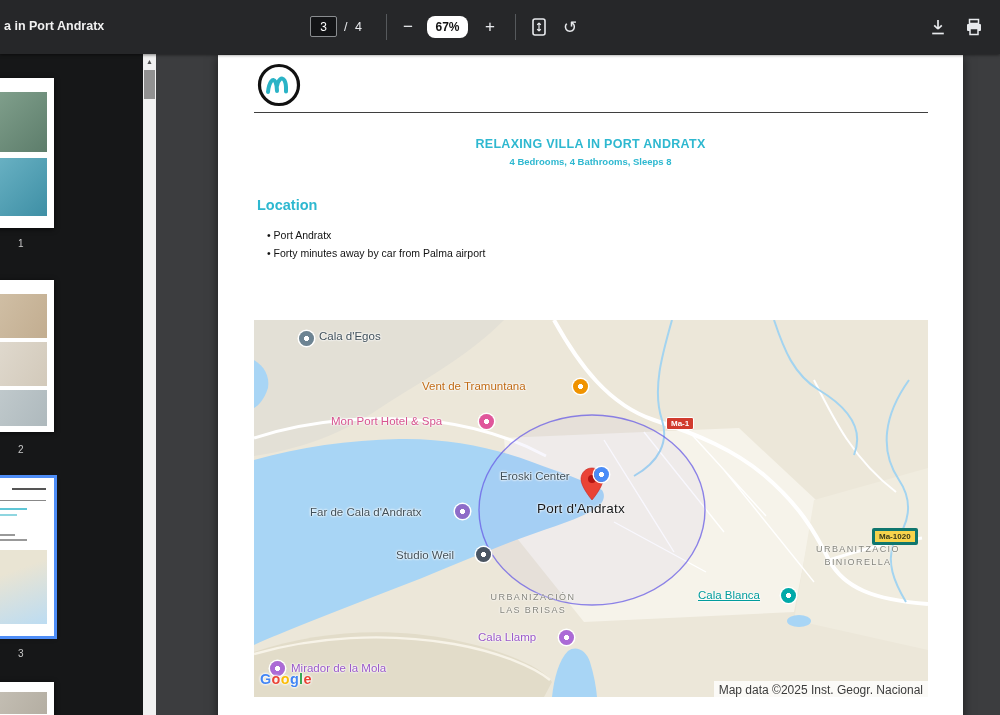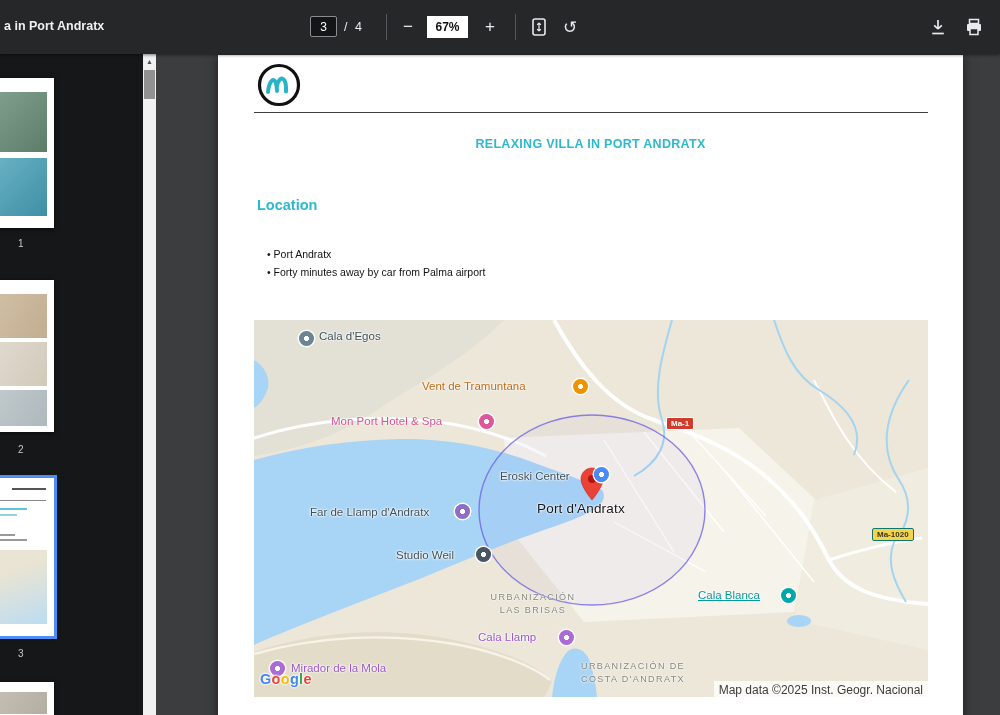--- a/index.html
+++ b/index.html
@@ -12,21 +12,21 @@
   .tb-title { position:absolute; left:4px; top:19px; color:#f1f1f1; font-size:12.5px; font-weight:700; white-space:nowrap; }
   .page-input { position:absolute; left:310px; top:16px; width:27px; height:21px; background:#141517;
                 border:1px solid #8a8d90; border-radius:2px; color:#fff; font-size:12px; text-align:center;
                 font-family:"Liberation Sans",sans-serif; }
   .page-sep { position:absolute; left:344px; top:20px; color:#e8eaed; font-size:12.5px; }
   .page-count { position:absolute; left:355px; top:20px; color:#e8eaed; font-size:12.5px; }
   .tb-div { position:absolute; top:14px; width:1px; height:26px; background:#56595c; }
   .tb-btn { position:absolute; width:26px; height:26px; top:14px; display:flex; align-items:center; justify-content:center;
             color:#e8eaed; background:transparent; border:none; border-radius:50%; font-size:17px; cursor:pointer;
             font-family:"Liberation Sans",sans-serif; }
-  .zoom-box { position:absolute; left:427px; top:16px; width:41px; height:22px; background:#ffffff; border-radius:0;
+  .zoom-box { position:absolute; left:427px; top:16px; width:41px; height:22px; background:#ffffff; border-radius:8px;
               color:#111; font-size:12px; font-weight:700; display:flex; align-items:center; justify-content:center; cursor:pointer; }
 
   
   .sidebar { position:absolute; left:0; top:54px; width:143px; height:661px; background:#161718; overflow:hidden; z-index:10; }
   .thumb { position:absolute; left:-57px; width:111px; background:#fff; box-shadow:0 1px 5px rgba(0,0,0,.65); cursor:pointer; }
   .thumb .ph { position:absolute; left:7px; right:7px; }
   .thumb.selected { outline:3px solid #4e8df6; }
   .thumb-num { position:absolute; left:18px; color:#c9c9c9; font-size:10px; }
   .mini-line { position:absolute; background:#b9b9b9; height:2px; }
 
@@ -41,41 +41,41 @@
   .page { position:absolute; left:62px; top:1px; width:745px; height:690px; background:#ffffff;
           box-shadow:0 2px 10px rgba(0,0,0,.55); }
 
   .logo { position:absolute; left:38px; top:7px; }
   .brand { position:absolute; right:36px; top:17px; font-size:17.5px; font-weight:700; color:#000; }
   .rule { position:absolute; left:36px; right:35px; top:57px; border-top:1.6px solid #3f3f3f; }
   .doc-title { position:absolute; left:0; right:0; top:82px; text-align:center; color:#2eb8d0; font-size:12.5px;
                font-weight:700; letter-spacing:.3px; }
   .doc-sub { position:absolute; left:0; right:0; top:101px; text-align:center; color:#2eb8d0; font-size:9.5px; font-weight:700; }
   .loc-head { position:absolute; left:39px; top:142px; color:#2eb8d0; font-size:14.5px; font-weight:700; }
-  .bullets { position:absolute; left:49px; top:193px; width:648px; list-style:none; }
+  .bullets { position:absolute; left:49px; top:174px; width:648px; list-style:none; }
   .bullets li { font-size:10.5px; color:#121212; line-height:13.5px; margin-bottom:4px; }
   .bullets li::before { content:"• "; }
 
   
   .map { position:absolute; left:36px; top:265px; width:674px; height:377px; background:#ece7d9; overflow:hidden; }
   .map svg.terrain { position:absolute; left:0; top:0; z-index:1; }
   .map-label, .poi, .zone, .badge, .glogo, .copyright { position:absolute; z-index:3; white-space:nowrap; }
   .poi-text { font-size:11.5px; text-shadow:0 0 2px #fff,0 0 2px #fff,0 0 3px #fff; }
   .t-dark { color:#40505a; } .t-food { color:#c06b15; } .t-hotel { color:#d6548f; }
   .t-teal { color:#019c9c;text-decoration:underline; } .t-purple { color:#9a58c9; }
   .pico { position:absolute; width:15px; height:15px; border-radius:50%; box-shadow:0 0 0 1.5px #fff;
           background:radial-gradient(circle,#fff 0 2.3px,var(--c) 2.4px); --c:#888; }
   .ic-egos{--c:#6d8493} .ic-food{--c:#f09300} .ic-hotel{--c:#e0569b} .ic-shop{--c:#4a8cf7}
   .ic-light{--c:#8e6cc8} .ic-studio{--c:#4a5562} .ic-teal{--c:#00a9a9} .ic-purple{--c:#ab6ad6}
   .place { font-size:13.5px; font-weight:500; color:#17181a; text-shadow:0 0 2px #fff,0 0 3px #fff; letter-spacing:.2px; }
   .zone { font-size:9px; letter-spacing:1.4px; color:#85857d; text-align:center; width:160px;
           text-shadow:0 0 2px #fff,0 0 3px #fff; line-height:13px; }
   .badge { font-size:8px; font-weight:700; padding:1px 4px; border-radius:2px; }
   .badge-red { background:#d13b2e; color:#fff; border:1px solid #fff; }
-  .badge-yellow { background:#f6d34c; color:#3a3a1a; border:1px solid #0f766e; }
+  .badge-yellow { background:#f6d34c; color:#3a3a1a; border:3px solid #0f766e; }
   .glogo { left:6px; top:351px; font-size:14.5px; font-weight:700; letter-spacing:.3px;
            text-shadow:0 0 2px #fff,0 0 3px #fff,0 0 3px #fff; }
   .copyright { right:0; top:361px; background:rgba(255,255,255,.78); color:#3c3c3c; font-size:12px; padding:2px 5px 9px; }
 </style>
 </head>
 <body>
 
 <header class="toolbar">
   <div class="tb-title">a in Port Andratx</div>
 
@@ -167,20 +167,21 @@
 
     <div class="logo">
       <svg width="46" height="46" viewBox="0 0 46 46">
         <circle cx="23" cy="23" r="19.5" fill="#fff" stroke="#111" stroke-width="3.2"></circle>
         <path d="M12 30 C13 20 17 15 19.5 20 C21 23.5 21 27 21 29 M21 24 C22 18 26 14 28.5 18.5 C30.5 22 30 27 30 29.5" fill="none" stroke="#2ab3c6" stroke-width="4" stroke-linecap="round"></path>
       </svg>
     </div>
     <div class="rule"></div>
 
     <div class="doc-title">RELAXING VILLA IN PORT ANDRATX</div>
+    <div class="doc-sub">4 Bedrooms, 4 Bathrooms, Sleeps 8</div>
     <div class="loc-head">Location</div>
 
     <ul class="bullets">
       <li>Port Andratx</li>
       <li>Forty minutes away by car from Palma airport</li>
     </ul>
 
     <div class="map">
       <svg class="terrain" width="674" height="377" viewBox="0 0 674 377">
         <rect width="674" height="377" fill="#ece7d9"></rect>
@@ -224,48 +225,48 @@
       <div class="poi" style="left:77px;top:95px">
         <span class="poi-text t-hotel" style="position:absolute;left:0;top:0">Mon Port Hotel &amp; Spa</span>
         <span class="pico ic-hotel" style="left:148px;top:-1px"></span>
       </div>
       <div class="poi" style="left:246px;top:150px">
         <span class="poi-text t-dark" style="position:absolute;left:0;top:0">Eroski Center</span>
         <span class="pico ic-shop" style="left:94px;top:-3px"></span>
       </div>
       <div class="place" style="position:absolute;left:283px;top:181px;z-index:3">Port d'Andratx</div>
       <div class="poi" style="left:56px;top:186px">
-        <span class="poi-text t-dark" style="position:absolute;left:0;top:0">Far de Llamp d'Andratx</span>
+        <span class="poi-text t-dark" style="position:absolute;left:0;top:0">Far de Cala d'Andratx</span>
         <span class="pico ic-light" style="left:145px;top:-2px"></span>
       </div>
       <div class="poi" style="left:142px;top:229px">
         <span class="poi-text t-dark" style="position:absolute;left:0;top:0">Studio Weil</span>
         <span class="pico ic-studio" style="left:80px;top:-2px"></span>
       </div>
       <div class="poi" style="left:444px;top:269px">
         <span class="poi-text t-teal" style="position:absolute;left:0;top:0">Cala Blanca</span>
         <span class="pico ic-teal" style="left:83px;top:-1px"></span>
       </div>
       <div class="poi" style="left:224px;top:311px">
         <span class="poi-text t-purple" style="position:absolute;left:0;top:0">Cala Llamp</span>
         <span class="pico ic-purple" style="left:81px;top:-1px"></span>
       </div>
       <div class="poi" style="left:16px;top:341px">
         <span class="pico ic-purple" style="left:0;top:0"></span>
         <span class="poi-text t-purple" style="position:absolute;left:21px;top:1px">Mirador de la Mola</span>
       </div>
 
+      <div class="zone" style="left:524px;top:223px">
+        <div>URBANITZACIÓ</div>
+        <div>BINIORELLA</div>
+      </div>
       <div class="zone" style="left:199px;top:271px">
         <div>URBANIZACIÓN</div>
         <div>LAS BRISAS</div>
       </div>
-      <div class="zone" style="left:299px;top:340px">
-        <div>URBANIZACIÓN DE</div>
-        <div>COSTA D'ANDRATX</div>
-      </div>
 
       <div class="badge badge-red" style="left:412px;top:97px">Ma-1</div>
       <div class="badge badge-yellow" style="left:618px;top:208px">Ma-1020</div>
 
       <div class="glogo">
         <span style="color: rgb(66, 133, 244);">G</span><span style="color: rgb(234, 67, 53);">o</span><span style="color: rgb(251, 188, 5);">o</span><span style="color: rgb(66, 133, 244);">g</span><span style="color: rgb(52, 168, 83);">l</span><span style="color: rgb(234, 67, 53);">e</span>
       </div>
       <div class="copyright">Map data ©2025 Inst. Geogr. Nacional</div>
     </div>
 

